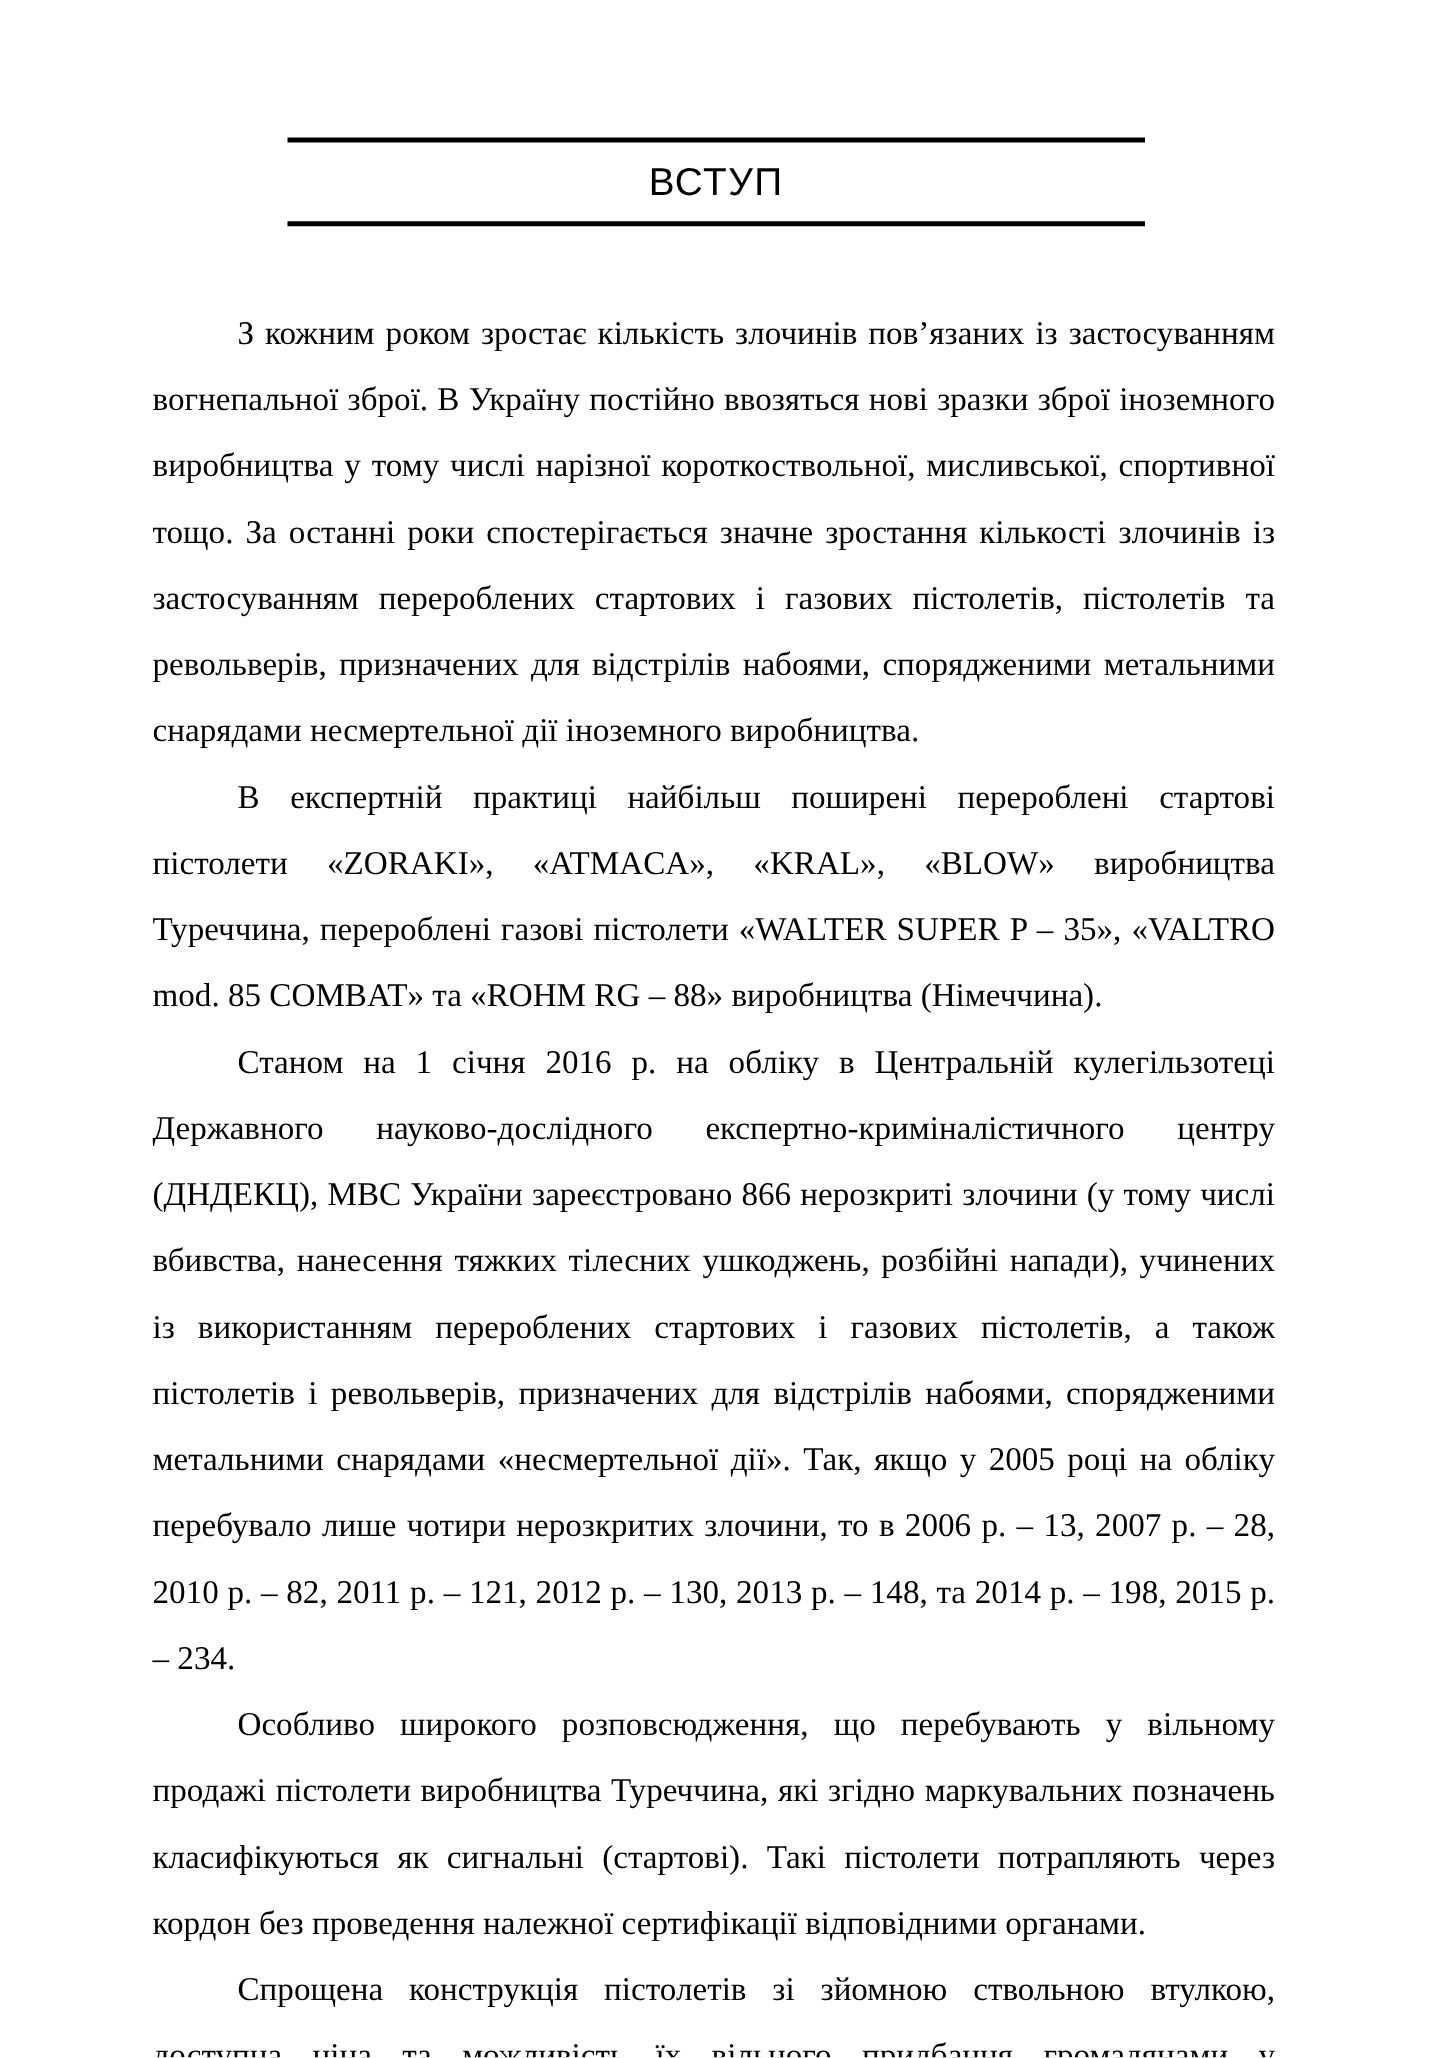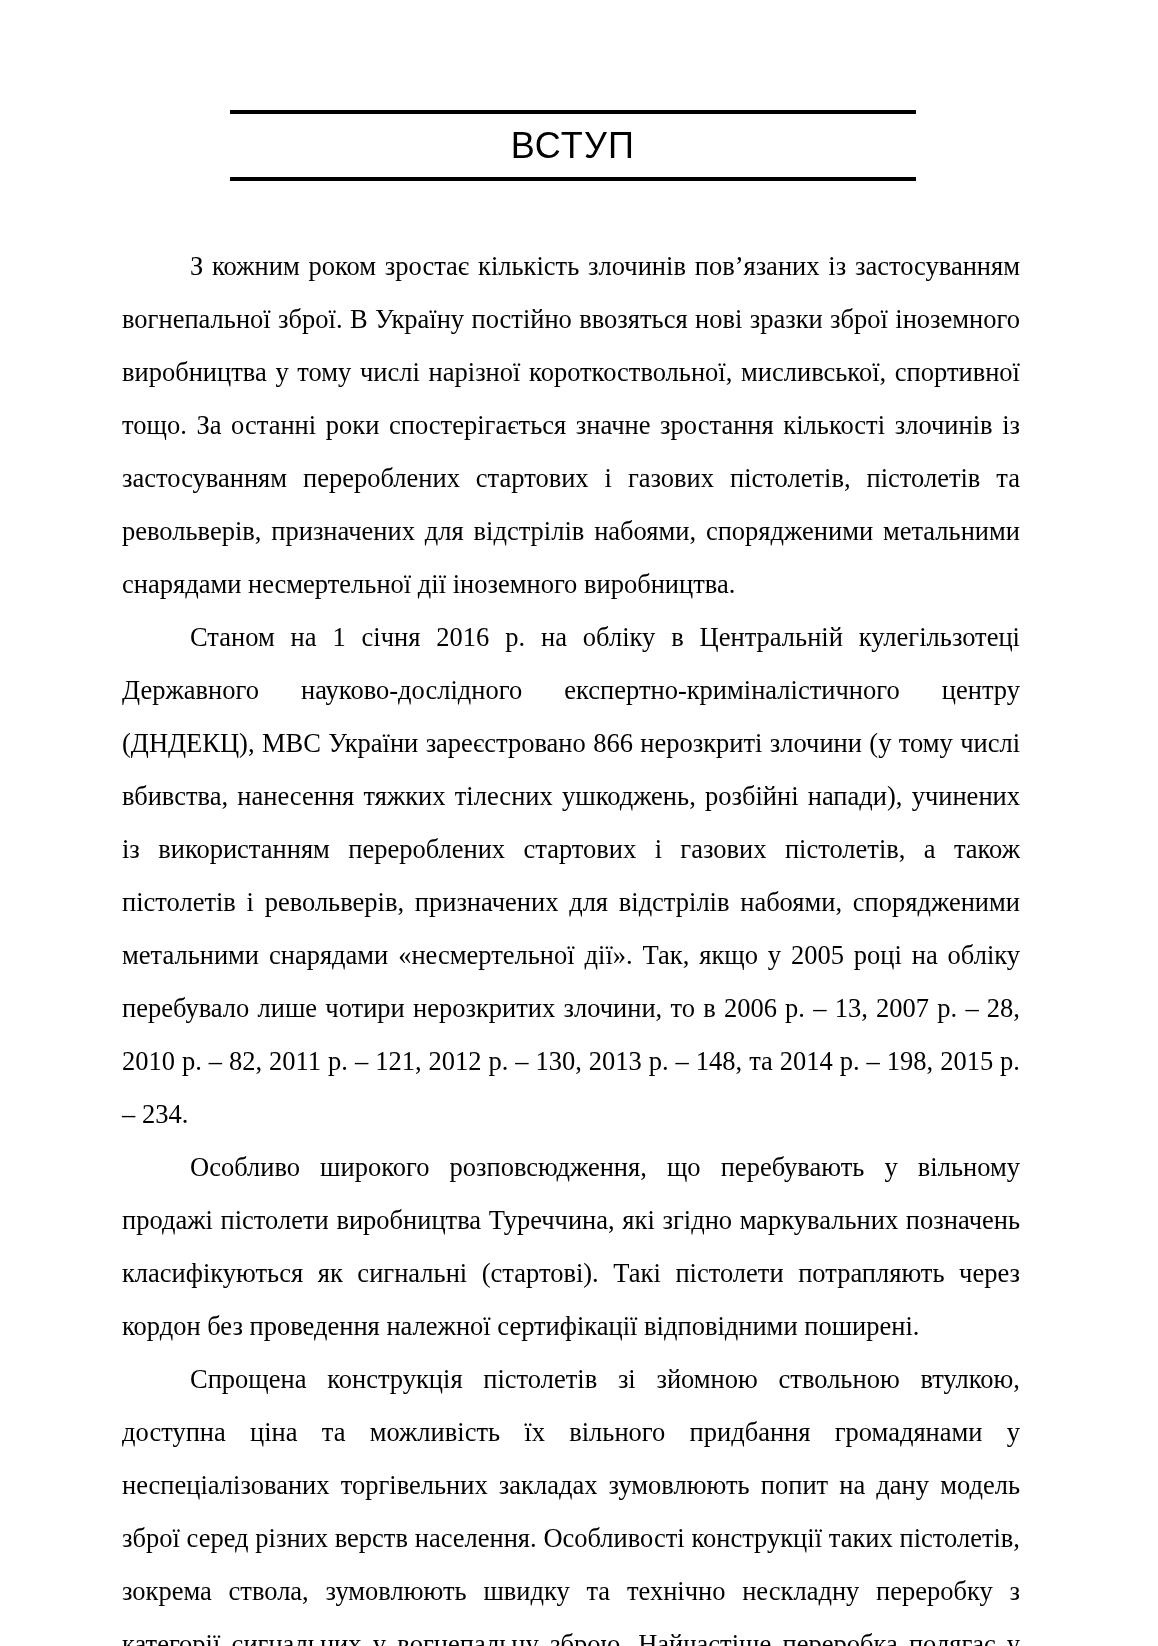--- a/index.html
+++ b/index.html
@@ -39,21 +39,21 @@
 
   .heading-inner {
     height: 63px;
     display: flex;
     align-items: center;
     justify-content: center;
   }
 
   .doc-title {
     font-family: "Liberation Sans", "DejaVu Sans", sans-serif;
-    font-size: 36px;
+    font-size: 31px;
     font-weight: 400;
     letter-spacing: 1.2px;
     color: #000000;
     margin: 0;
     text-align: center;
     line-height: 1;
   }
 
   
   .body-text {
@@ -89,18 +89,19 @@
   <div class="heading-block">
     <span class="rule rule-top"></span>
     <div class="heading-inner">
       <h1 class="doc-title">ВСТУП</h1>
     </div>
     <span class="rule rule-bottom"></span>
   </div>
 
   <div class="body-text">
     <p>З кожним роком зростає кількість злочинів пов’язаних із застосуванням вогнепальної зброї. В Україну постійно ввозяться нові зразки зброї іноземного виробництва у тому числі нарізної коротко­ствольної, мисливської, спортивної тощо. За останні роки спостерігається значне зростання кількості злочинів із застосуванням перероблених стартових і газових пістолетів, пістолетів та револьверів, призначених для відстрілів набоями, спорядженими металь­ними снарядами несмертельної дії іноземного виробництва.</p>
+    <p>В експертній практиці найбільш поширені перероблені стартові пістолети «ZORAKI», «ATMACA», «KRAL», «BLOW» виробництва Туреччина, перероблені газові пістолети «WALTER SUPER P – 35», «VALTRO mod. 85 COMBAT» та «ROHM RG – 88» виробництва (Німеччина).</p>
     <p>Станом на 1 січня 2016 р. на обліку в Центральній кулегільзотеці Державного науково-дослідного експертно-криміналістичного центру (ДНДЕКЦ), МВС України зареєстровано 866 нерозкриті злочини (у тому числі вбивства, нанесення тяжких тілесних ушкоджень, розбійні напади), учинених із використанням перероблених стартових і газових пістолетів, а також пістолетів і револьверів, призначених для відстрілів набоями, спорядженими металь­ними снарядами «несмертельної дії». Так, якщо у 2005 році на обліку перебувало лише чотири нерозкритих злочини, то в 2006 р. – 13, 2007 р. – 28, 2010 р. – 82, 2011 р. – 121, 2012 р. – 130, 2013 р. – 148, та 2014 р. – 198, 2015 р. – 234.</p>
-    <p>Особливо широкого розповсюдження, що перебувають у вільному продажі пістолети виробництва Туреччина, які згідно маркувальних позначень класифікуються як сигнальні (стартові). Такі пістолети потрапляють через кордон без проведення належної сертифікації відповідними поширені.</p>
+    <p>Особливо широкого розповсюдження, що перебувають у вільному продажі пістолети виробництва Туреччина, які згідно маркувальних позначень класифікуються як сигнальні (стартові). Такі пістолети потрапляють через кордон без проведення належної сертифікації відповідними органами.</p>
     <p>Спрощена конструкція пістолетів зі зйомною ствольною втулкою, доступна ціна та можливість їх вільного придбання громадянами у неспеціалізованих торгівельних закладах зумовлюють попит на дану модель зброї серед різних верств населення. Особливості конструкції таких пістолетів, зокрема ствола, зумовлюють швидку та технічно нескладну переробку з категорії сигнальних у вогнепальну зброю. Найчастіше переробка полягає у простому викручуванні заглушки з дульної частини каналу ствола звичайним побутовим інструментом без внесення незворотних змін, а в деяких випадках заміною ствола, після чого зразок набуває ознак вогнепальної зброї.</p>
   </div>
 
 </div>
 
 </body></html>

